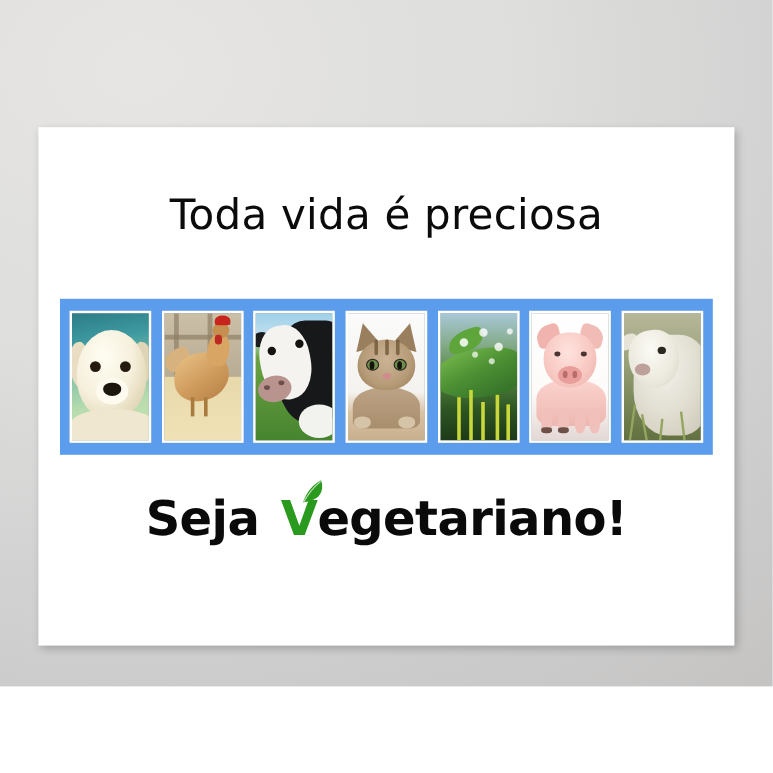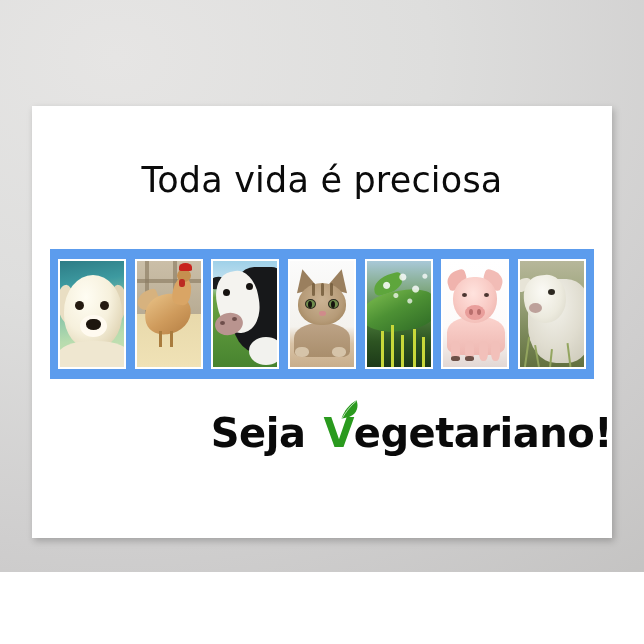--- a/index.html
+++ b/index.html
@@ -188,21 +188,21 @@
   .p-lamb .b2 { left:16px; height:22px; transform:rotate(-10deg); }
   .p-lamb .b3 { left:30px; height:18px; transform:rotate(6deg); }
   .p-lamb .b4 { left:48px; height:24px; transform:rotate(-7deg); }
 
   
   #tagline {
     position: absolute;
     left: 0;
     top: 307px;
     width: 100%;
-    text-align: right;
+    text-align: center;
     white-space: nowrap;
     line-height: 1;
   }
   #tagline .word {
     font-family: "DejaVu Sans", sans-serif;
     font-weight: bold;
     font-size: 40px;
     color: #0a0a0a;
     letter-spacing: -0.5px;
     vertical-align: baseline;

